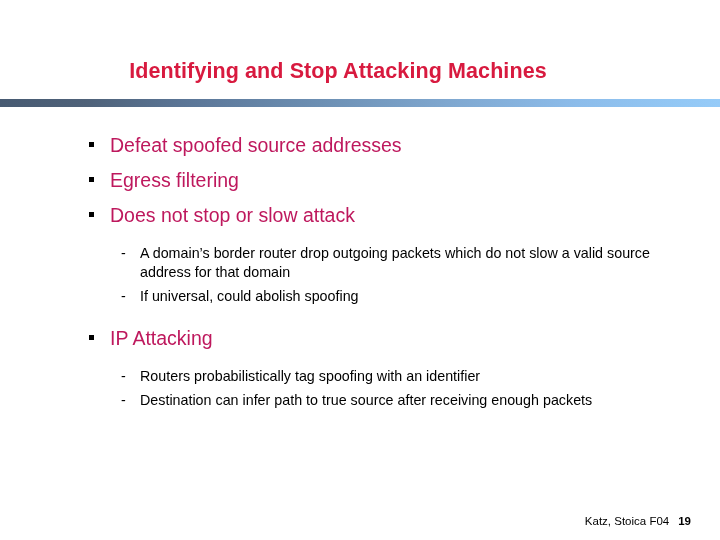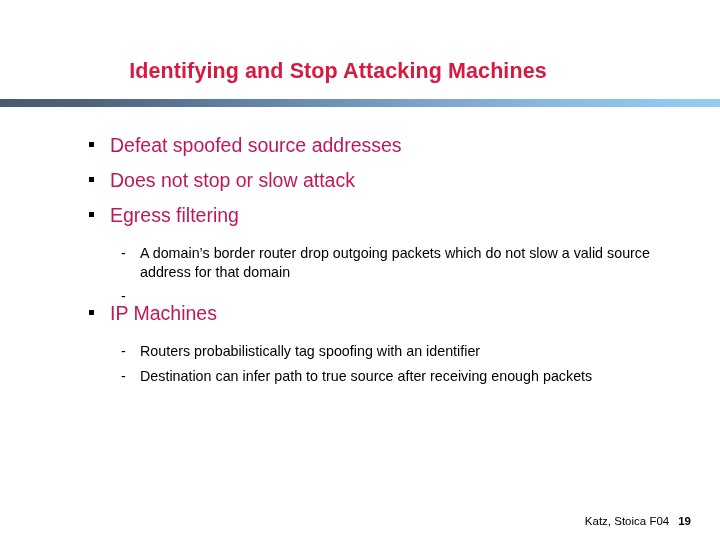--- a/index.html
+++ b/index.html
@@ -139,45 +139,46 @@
 
   <div id="body-list">
 
     <div class="bullet-l1">
       <span class="marker"></span>
       <span>Defeat spoofed source addresses</span>
     </div>
 
     <div class="bullet-l1">
       <span class="marker"></span>
-      <span>Does not stop or slow attack</span>
+      <span>Egress filtering</span>
     </div>
 
     <div class="bullet-l1">
       <span class="marker"></span>
-      <span>Egress filtering</span>
+      <span>Does not stop or slow attack</span>
     </div>
 
     <div class="spacer-sm"></div>
 
     <div class="sub-group">
       <div class="bullet-l2">
         <span class="marker">-</span>
         <span>A domain’s border router drop outgoing packets which do not slow a valid source address for that domain</span>
       </div>
       <div class="bullet-l2">
         <span class="marker">-</span>
+        <span>If universal, could abolish spoofing</span>
       </div>
     </div>
 
     <div class="spacer-lg"></div>
 
     <div class="bullet-l1">
       <span class="marker"></span>
-      <span>IP Machines</span>
+      <span>IP Attacking</span>
     </div>
 
     <div class="spacer-sm"></div>
 
     <div class="sub-group">
       <div class="bullet-l2">
         <span class="marker">-</span>
         <span>Routers probabilistically tag spoofing with an identifier</span>
       </div>
       <div class="bullet-l2">

